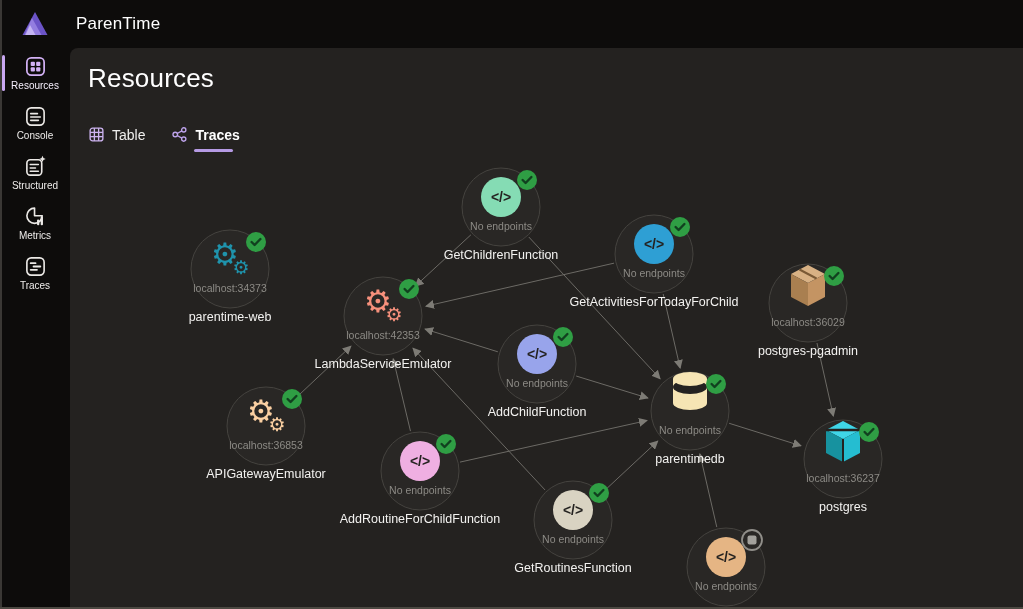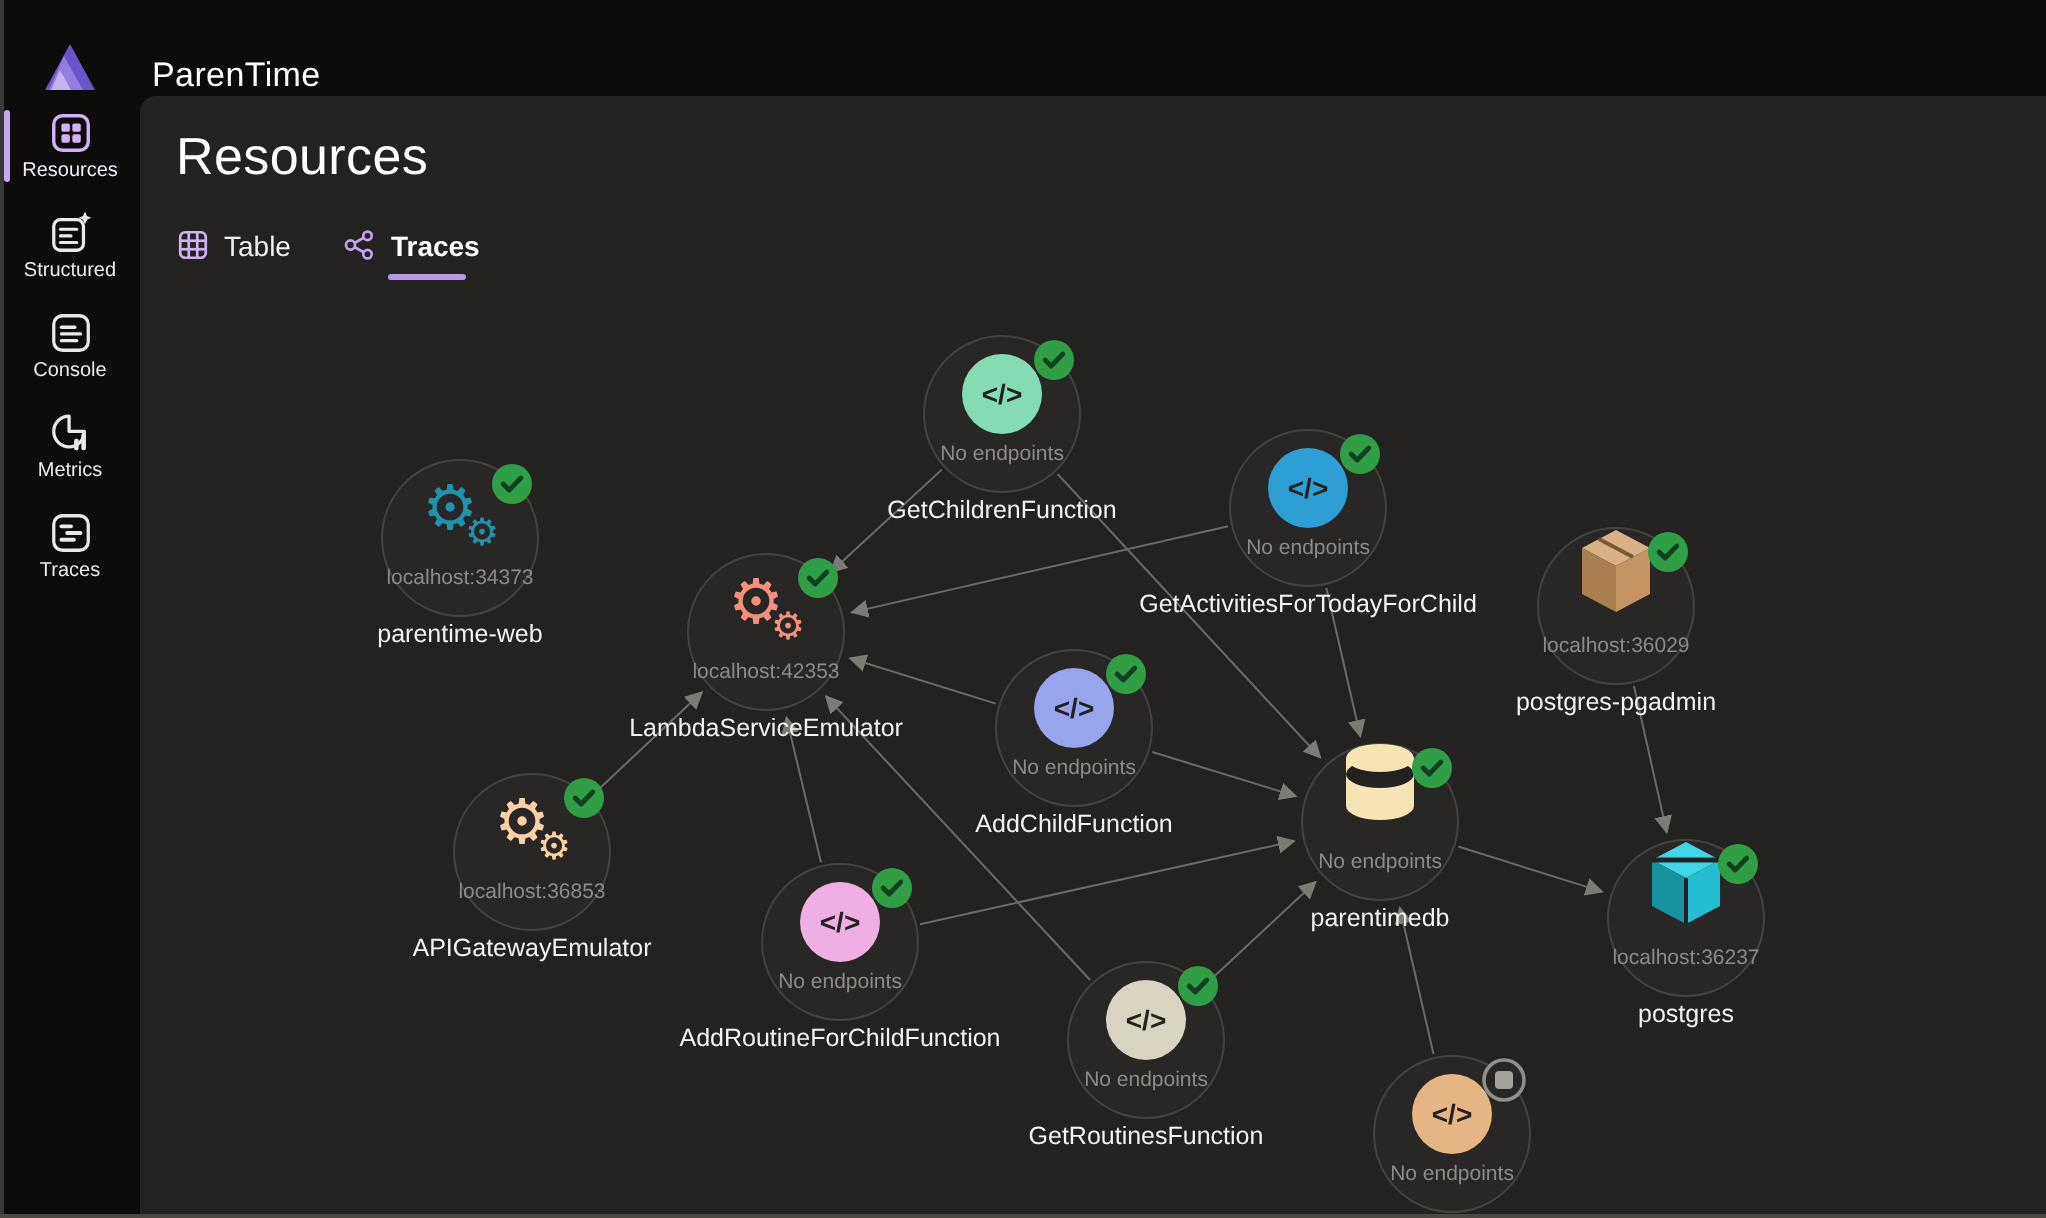--- a/index.html
+++ b/index.html
@@ -5,36 +5,36 @@
   html,body{margin:0;padding:0;}
   body{
     width:1023px;height:609px;position:relative;overflow:hidden;
     background:#0d0c0b;font-family:"Liberation Sans",sans-serif;
     -webkit-font-smoothing:antialiased;
   }
   .edge-strip-left{position:absolute;left:0;top:0;bottom:0;width:2px;background:#3a3835;z-index:60;}
   .edge-strip-bottom{position:absolute;left:0;bottom:0;right:0;height:2px;background:#4c4942;z-index:60;}
 
   
-  .topbar{position:absolute;left:0;top:0;right:0;height:48px;background:#0d0c0b;display:flex;align-items:flex-end;z-index:5;}
+  .topbar{position:absolute;left:0;top:0;right:0;height:48px;background:#0d0c0b;display:flex;align-items:center;z-index:5;}
   .logo{width:28px;height:28px;margin-left:21px;flex:0 0 auto;}
   .app-title{color:#ffffff;font-size:17px;margin-left:27px;letter-spacing:.2px;}
 
   
   .sidebar{position:absolute;left:0;top:48px;bottom:0;width:70px;background:#0d0c0b;z-index:4;}
   .nav-item{position:relative;width:70px;height:50px;display:flex;flex-direction:column;align-items:center;justify-content:center;gap:2px;cursor:pointer;}
   .nav-item .nav-label{font-size:10px;color:#edebe9;}
   .nav-item.selected .nav-label{color:#f4eefb;}
   .nav-item.selected .sel-bar{position:absolute;left:2px;top:7px;bottom:7px;width:3px;border-radius:2px;background:#c9a8f2;}
   .nav-item svg{display:block;}
 
   
   .main{position:absolute;left:70px;top:48px;right:0;bottom:0;background:#242220;border-top-left-radius:8px;}
   .page-title{margin:0;padding:15px 0 0 18px;font-size:26px;font-weight:500;color:#ffffff;letter-spacing:.2px;}
-  .tabbar{display:flex;align-items:flex-start;gap:26px;margin:20px 0 0 18px;height:26px;}
+  .tabbar{display:flex;align-items:flex-start;gap:26px;margin:32px 0 0 18px;height:26px;}
   .tab{position:relative;display:flex;align-items:center;gap:7px;font-size:14px;color:#f0efed;cursor:pointer;padding-bottom:9px;}
   .tab.selected{font-weight:bold;color:#ffffff;}
   .tab .underline{position:absolute;left:23px;bottom:0;width:39px;height:3px;border-radius:2px;background:#b59ae3;}
 
   .graph-wrap{position:absolute;left:0;top:0;right:0;bottom:0;}
   svg text{font-family:"Liberation Sans",sans-serif;}
   .node{cursor:pointer;}
 </style>
 </head>
 <body>
@@ -58,36 +58,36 @@
       <rect x="3" y="3" width="18" height="18" rx="4.5" fill="none" stroke="#d2b1f5" stroke-width="1.8"></rect>
       <rect x="7" y="7" width="4.4" height="4.4" rx="1" fill="#d2b1f5"></rect>
       <rect x="12.7" y="7" width="4.4" height="4.4" rx="1" fill="#d2b1f5"></rect>
       <rect x="7" y="12.7" width="4.4" height="4.4" rx="1" fill="#d2b1f5"></rect>
       <rect x="12.7" y="12.7" width="4.4" height="4.4" rx="1" fill="#d2b1f5"></rect>
     </svg>
     <span class="nav-label">Resources</span>
   </div>
   <div class="nav-item">
     <svg width="23" height="23" viewBox="0 0 24 24">
+      <rect x="3" y="3" width="18" height="18" rx="4.5" fill="none" stroke="#ebe9e6" stroke-width="1.7"></rect>
+      <line x1="7" y1="9" x2="14" y2="9" stroke="#ebe9e6" stroke-width="1.7" stroke-linecap="round"></line>
+      <line x1="7" y1="12.5" x2="17" y2="12.5" stroke="#ebe9e6" stroke-width="1.7" stroke-linecap="round"></line>
+      <line x1="7" y1="16" x2="15" y2="16" stroke="#ebe9e6" stroke-width="1.7" stroke-linecap="round"></line>
+    </svg>
+    <span class="nav-label">Console</span>
+  </div>
+  <div class="nav-item">
+    <svg width="23" height="23" viewBox="0 0 24 24">
       <rect x="3" y="5" width="15.5" height="16" rx="3.5" fill="none" stroke="#ebe9e6" stroke-width="1.7"></rect>
       <line x1="6.5" y1="10" x2="15" y2="10" stroke="#ebe9e6" stroke-width="1.6" stroke-linecap="round"></line>
       <line x1="6.5" y1="13.5" x2="12" y2="13.5" stroke="#ebe9e6" stroke-width="1.6" stroke-linecap="round"></line>
       <line x1="6.5" y1="17" x2="15" y2="17" stroke="#ebe9e6" stroke-width="1.6" stroke-linecap="round"></line>
       <path d="M19.3 0.8 l1 2.3 2.3 1 -2.3 1 -1 2.3 -1 -2.3 -2.3 -1 2.3 -1 z" fill="#ebe9e6"></path>
     </svg>
     <span class="nav-label">Structured</span>
-  </div>
-  <div class="nav-item">
-    <svg width="23" height="23" viewBox="0 0 24 24">
-      <rect x="3" y="3" width="18" height="18" rx="4.5" fill="none" stroke="#ebe9e6" stroke-width="1.7"></rect>
-      <line x1="7" y1="9" x2="14" y2="9" stroke="#ebe9e6" stroke-width="1.7" stroke-linecap="round"></line>
-      <line x1="7" y1="12.5" x2="17" y2="12.5" stroke="#ebe9e6" stroke-width="1.7" stroke-linecap="round"></line>
-      <line x1="7" y1="16" x2="15" y2="16" stroke="#ebe9e6" stroke-width="1.7" stroke-linecap="round"></line>
-    </svg>
-    <span class="nav-label">Console</span>
   </div>
   <div class="nav-item">
     <svg width="23" height="23" viewBox="0 0 24 24">
       <path d="M11 3.2 a8 8 0 1 0 8 8 L11 11.2 Z" fill="none" stroke="#ebe9e6" stroke-width="1.7" stroke-linejoin="round"></path>
       <rect x="13.6" y="15" width="2.4" height="6" rx="1" fill="#ebe9e6"></rect>
       <rect x="17.4" y="12" width="2.4" height="9" rx="1" fill="#ebe9e6"></rect>
     </svg>
     <span class="nav-label">Metrics</span>
   </div>
   <div class="nav-item">

